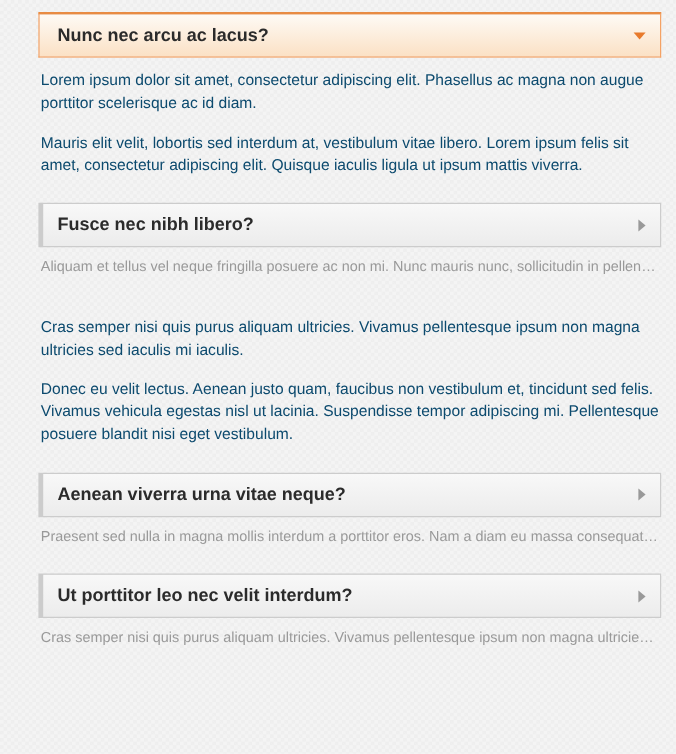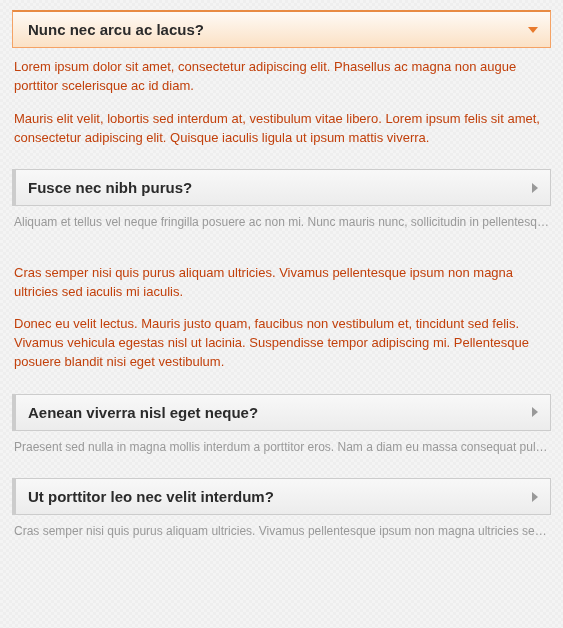--- a/index.html
+++ b/index.html
@@ -10,21 +10,21 @@
     font-family:"Trebuchet MS","Lucida Grande","Lucida Sans Unicode",sans-serif;
     background:#f4f4f4;
     background-image:
       linear-gradient(45deg,#eeeeee 25%,transparent 25%,transparent 75%,#eeeeee 75%),
       linear-gradient(45deg,#eeeeee 25%,transparent 25%,transparent 75%,#eeeeee 75%);
     background-size:6px 6px;
     background-position:0 0,3px 3px;
     color:#555;
     font-size:13px;
   }
-  .item{margin-bottom:22px;}
+  .item{margin-bottom:22px;margin-left:20px;}
   .hdr{
     position:relative;
     padding:9px 30px 9px 12px;
     border:1px solid #ccc;
     border-left:4px solid #ccc;
     background:linear-gradient(#f8f8f8,#ececec);
     font-weight:bold;
     font-size:15px;
     color:#2b2b2b;
     cursor:pointer;
@@ -48,21 +48,21 @@
     border-bottom:5px solid transparent;
     border-left:6px solid #999;
   }
   .hdr.expanded .arrow{
     border-left:5px solid transparent;
     border-right:5px solid transparent;
     border-top:6px solid #e87a2c;
   }
   .body{
     padding:10px 2px 0 2px;
-    color:#c2410c;
+    color:#0c4a6e;
     line-height:1.45;
   }
   .body p{margin:0 0 14px 0;}
   .body.truncated{
     white-space:nowrap;
     overflow:hidden;
     text-overflow:ellipsis;
     color:#999;
     font-size:12px;
     padding:8px 2px 0 2px;
@@ -77,36 +77,36 @@
     <span class="arrow"></span>
   </div>
   <div class="body">
     <p>Lorem ipsum dolor sit amet, consectetur adipiscing elit. Phasellus ac magna non augue porttitor scelerisque ac id diam.</p>
     <p>Mauris elit velit, lobortis sed interdum at, vestibulum vitae libero. Lorem ipsum felis sit amet, consectetur adipiscing elit. Quisque iaculis ligula ut ipsum mattis viverra.</p>
   </div>
 </div>
 
 <div class="item">
   <div class="hdr">
-    <span>Fusce nec nibh purus?</span>
+    <span>Fusce nec nibh libero?</span>
     <span class="arrow"></span>
   </div>
   <div class="body truncated">Aliquam et tellus vel neque fringilla posuere ac non mi. Nunc mauris nunc, sollicitudin in pellentesque eget.</div>
 </div>
 
 <div class="item">
   <div class="body">
     <p>Cras semper nisi quis purus aliquam ultricies. Vivamus pellentesque ipsum non magna ultricies sed iaculis mi iaculis.</p>
-    <p>Donec eu velit lectus. Mauris justo quam, faucibus non vestibulum et, tincidunt sed felis. Vivamus vehicula egestas nisl ut lacinia. Suspendisse tempor adipiscing mi. Pellentesque posuere blandit nisi eget vestibulum.</p>
+    <p>Donec eu velit lectus. Aenean justo quam, faucibus non vestibulum et, tincidunt sed felis. Vivamus vehicula egestas nisl ut lacinia. Suspendisse tempor adipiscing mi. Pellentesque posuere blandit nisi eget vestibulum.</p>
   </div>
 </div>
 
 <div class="item">
   <div class="hdr">
-    <span>Aenean viverra nisl eget neque?</span>
+    <span>Aenean viverra urna vitae neque?</span>
     <span class="arrow"></span>
   </div>
   <div class="body truncated">Praesent sed nulla in magna mollis interdum a porttitor eros. Nam a diam eu massa consequat pulvinar.</div>
 </div>
 
 <div class="item">
   <div class="hdr">
     <span>Ut porttitor leo nec velit interdum?</span>
     <span class="arrow"></span>
   </div>

